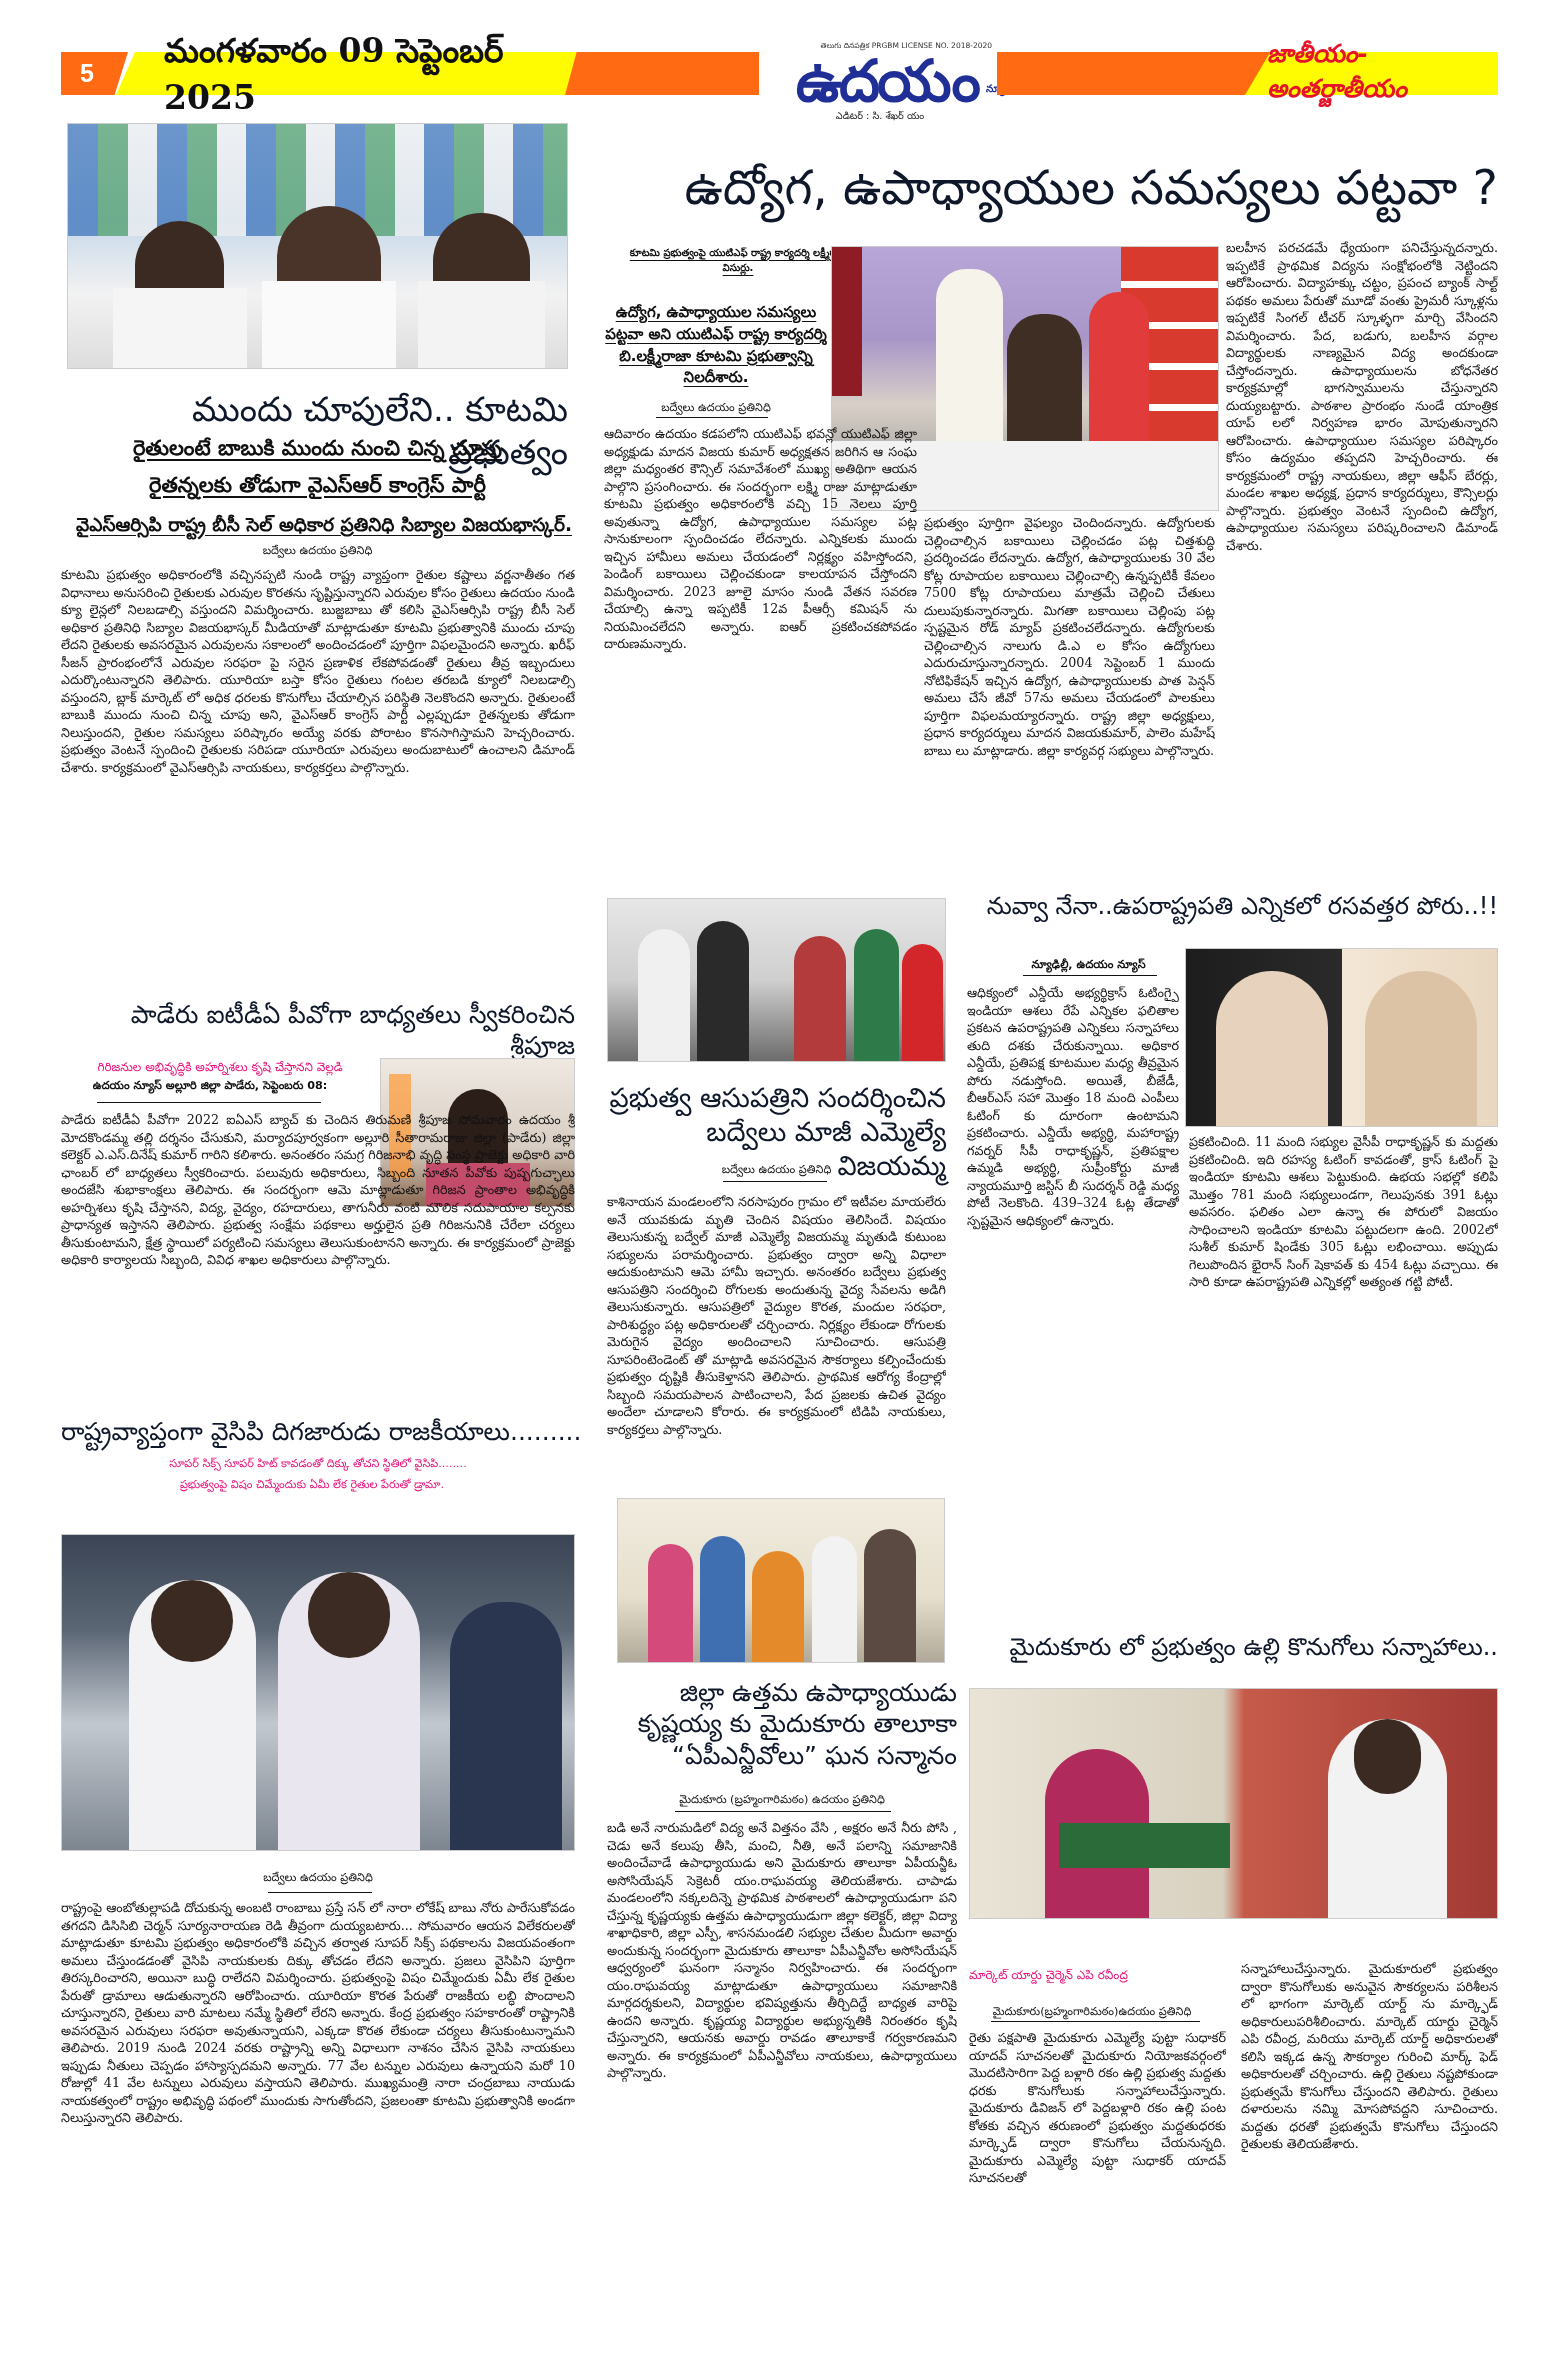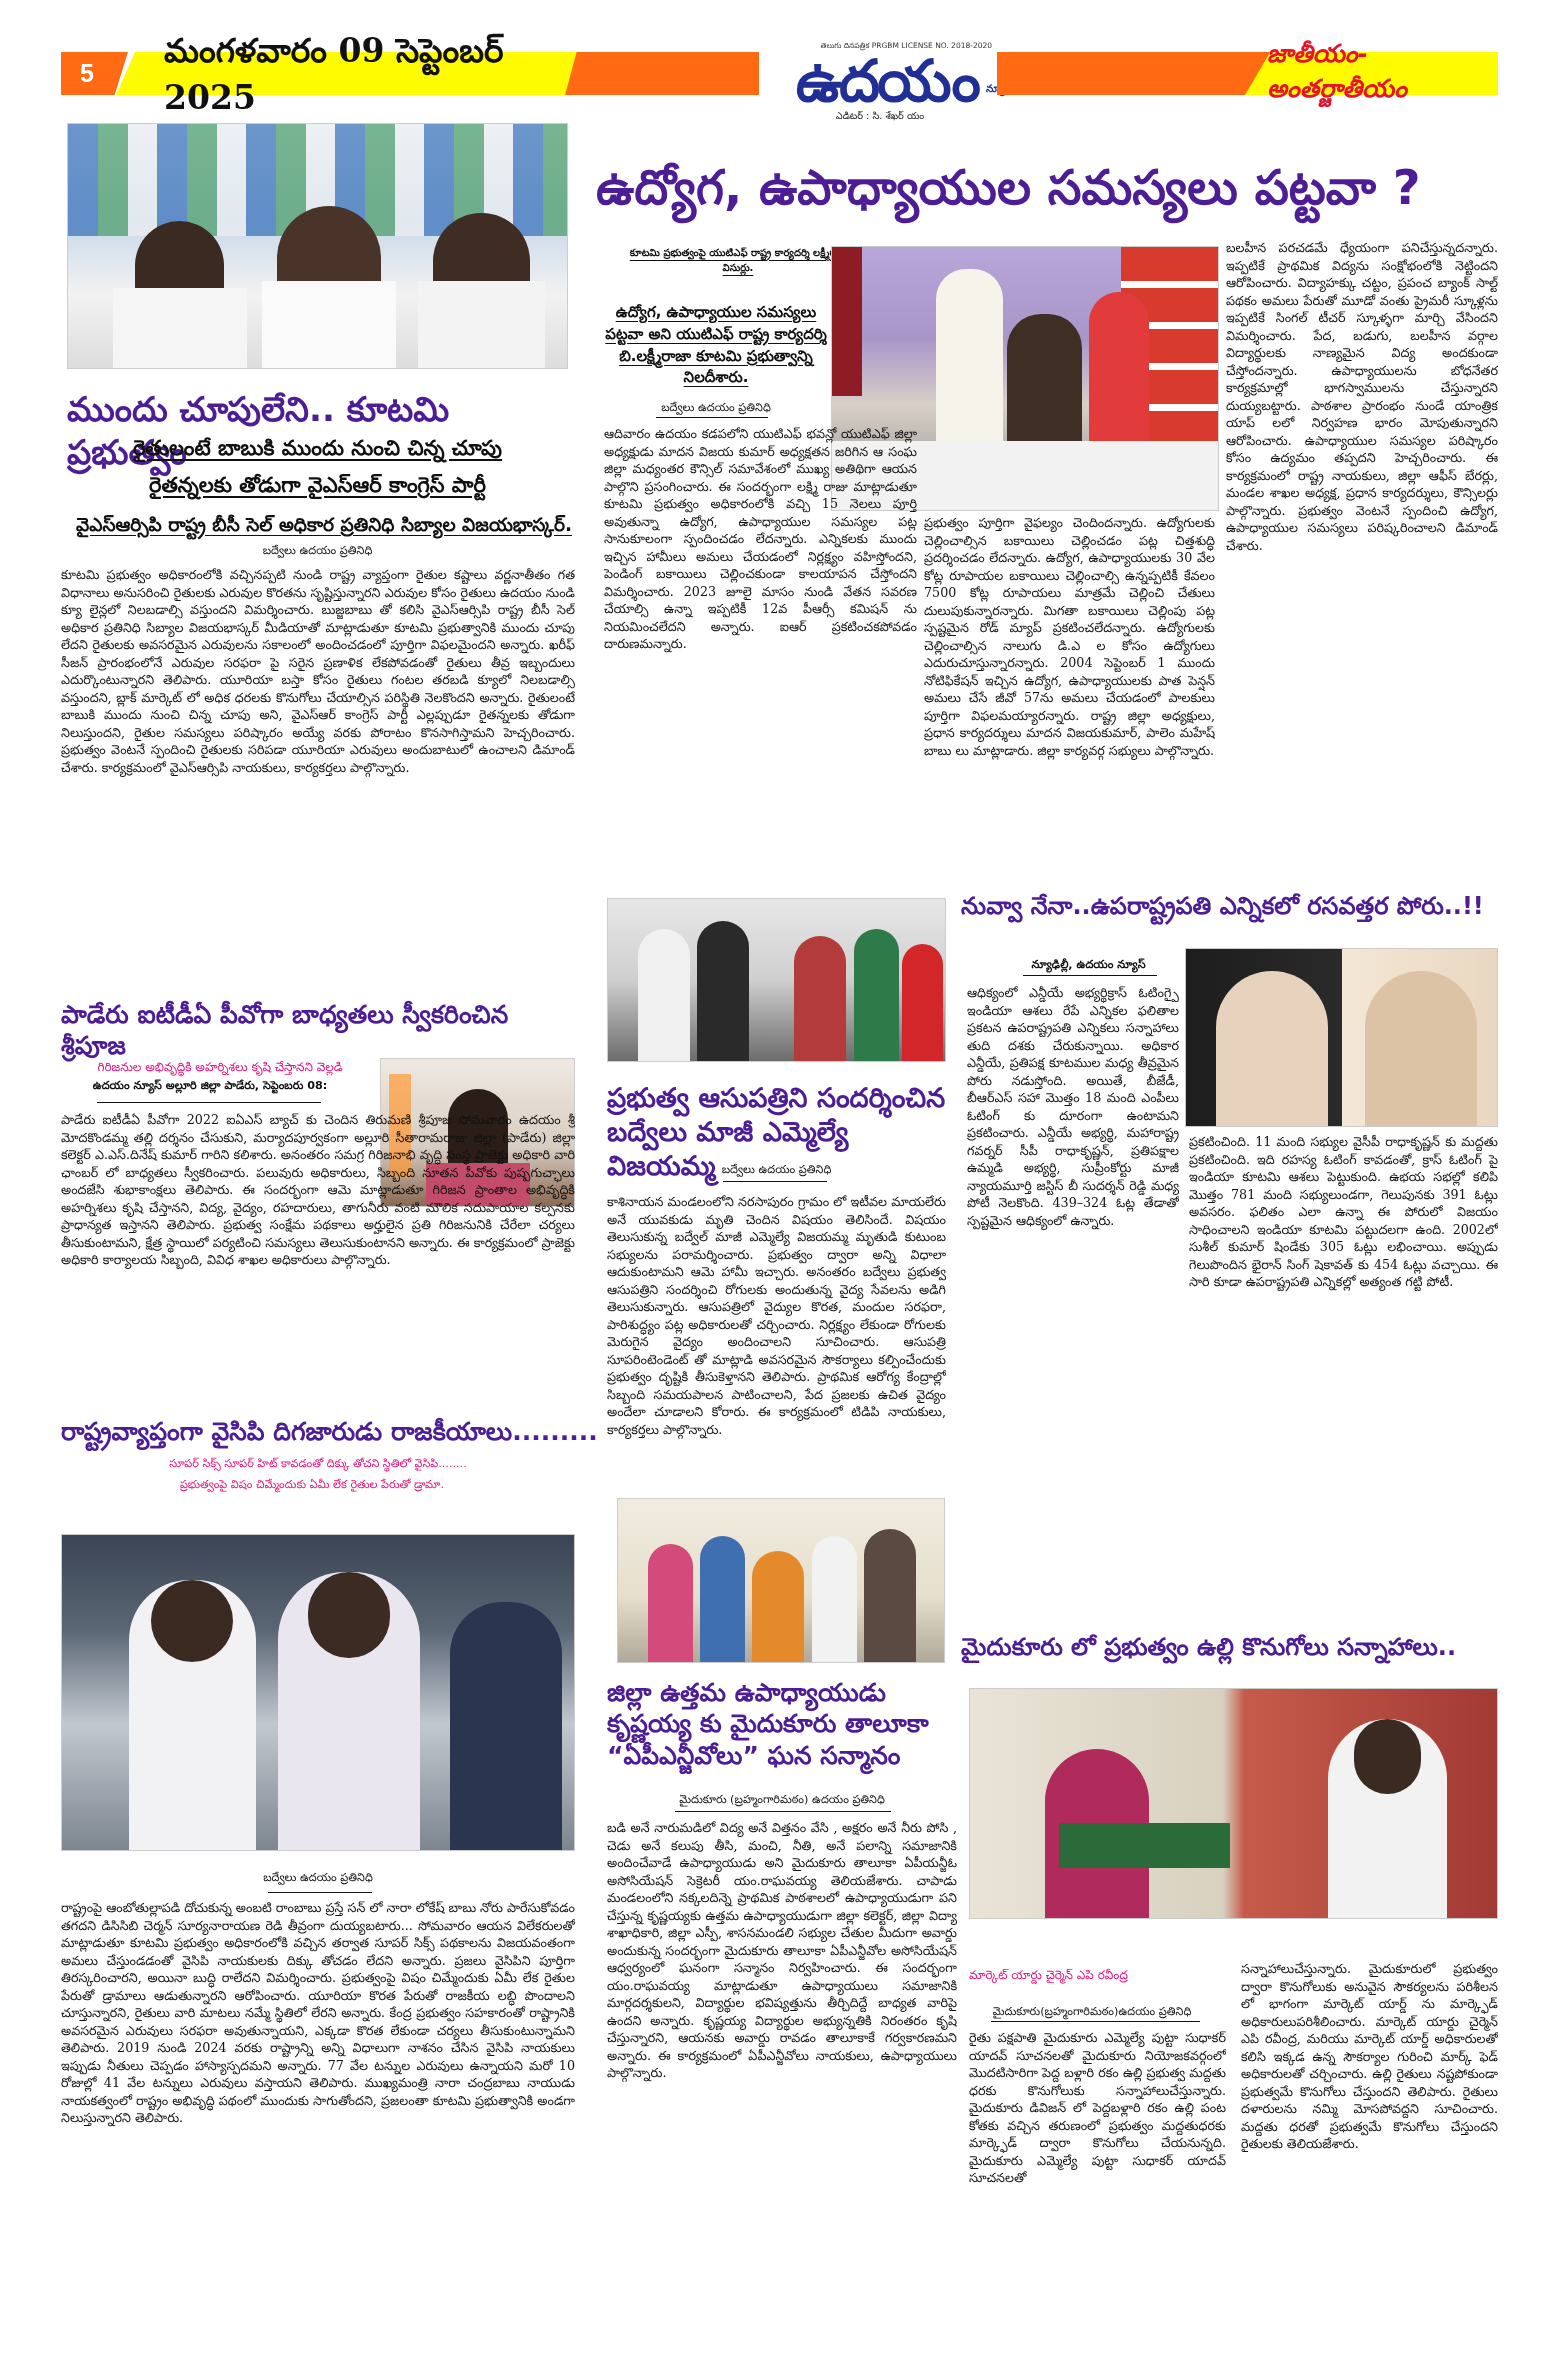--- a/index.html
+++ b/index.html
@@ -12,21 +12,21 @@
   
   .band-orange { background: #ff6a13; }
   .band-yellow { background: #fffb00; }
   .page-num { color: #fff; font: bold 25px "Liberation Sans", sans-serif; display:flex; align-items:center; justify-content:center; }
   .date-text { font: bold 33px "DejaVu Serif", serif; color: #111; display:flex; align-items:center; }
   .section-text { font: bold italic 25px "DejaVu Sans", sans-serif; color: #e5142a; display:flex; align-items:center; justify-content:center; }
   .logo { color: #1f2f96; font: 900 58px "DejaVu Sans", sans-serif; letter-spacing: -3px; text-align:center; line-height:1;margin-left:48px; }
   .logo-small { font-size: 7.5px; color:#333; text-align:right; }
   .logo-editor { font-size: 9.7px; color:#222; text-align:center; }
   
-  .hl { color: #4c1d95; font-weight: bold; font-family: "DejaVu Sans", sans-serif; text-align: left; line-height: 1.25; }
+  .hl { color: #0f172a; font-weight: normal; font-family: "DejaVu Sans", sans-serif; text-align: right; line-height: 1.25; }
   .sub-ul { color: #111; font-weight: bold; text-align: center; text-decoration: underline; text-underline-offset: 3.7px; }
   .pink-sub { color: #e8127c; text-align: center; }
   .dateline { font-size: 11.2px; text-align: center; color: #111; }
   .rule { border-top: 1.5px solid #111; }
   .body-text { font-family: "DejaVu Serif", serif; font-size: 12.7px; line-height: 1.38; text-align: justify; color: #111; overflow: hidden; }
   .photo { border: 0.7px solid #ccc; overflow: hidden; }
 </style>
 </head>
 <body>
 

